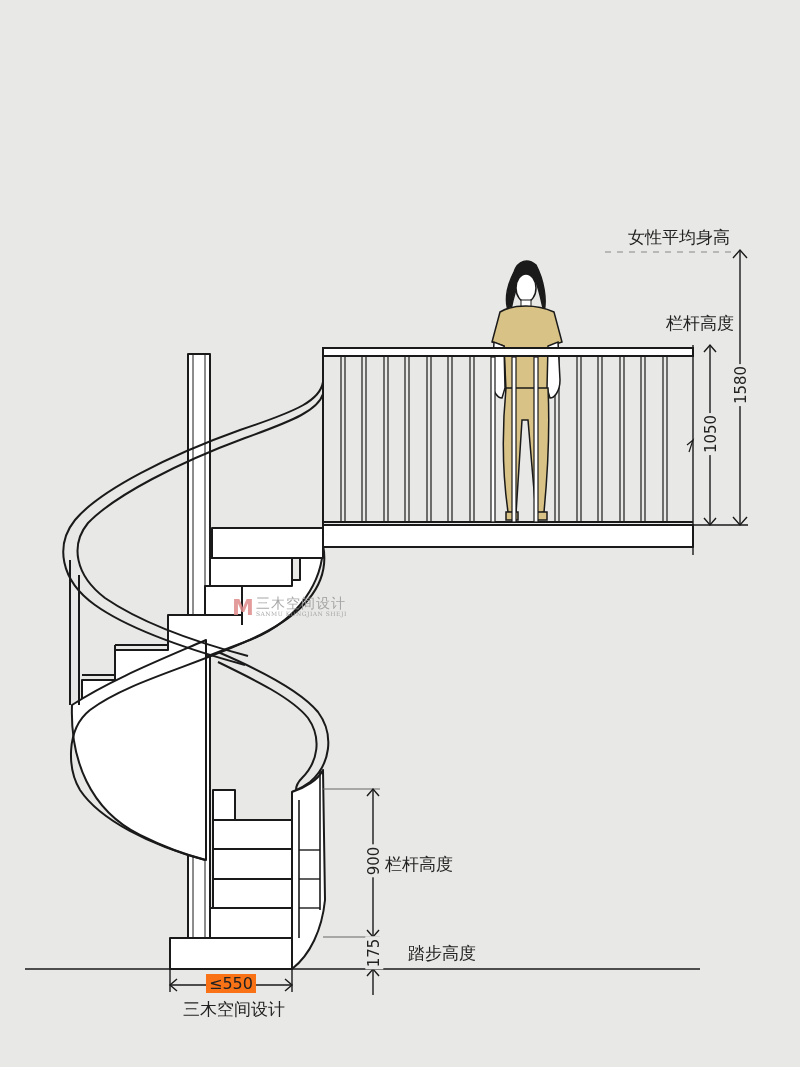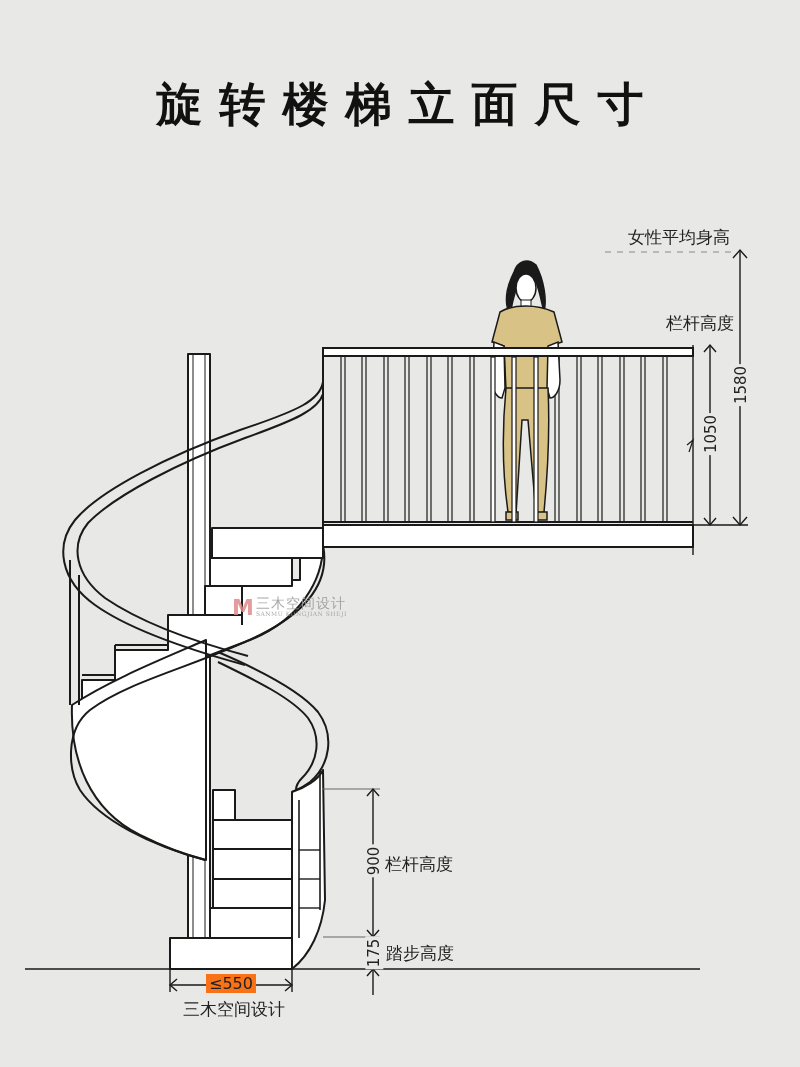--- a/index.html
+++ b/index.html
@@ -42,21 +42,20 @@
   .wm-cn { color: #9a9a9a; font-size: 14px; line-height: 13px; letter-spacing: 1px;
     font-family: Liberation Sans, sans-serif; }
   .wm-en { color: #9a9a9a; font-size: 6px; line-height: 8px; letter-spacing: 0.5px;
     font-family: "DejaVu Serif", serif; }
 </style>
 </head>
 <body>
 
 <div class="page">
 
-  <div class="title">旋转楼梯立面尺寸</div>
 
   <svg class="drawing" width="800" height="1067" viewBox="0 0 800 1067" xmlns="http://www.w3.org/2000/svg">
     <g stroke="#1a1a1a" stroke-width="2" fill="none" stroke-linejoin="round">
 
       <line x1="25" y1="969" x2="700" y2="969" stroke-width="1.6"></line>
 
       <g>
         <rect x="188" y="354" width="22" height="590" fill="#ffffff"></rect>
         <line x1="193" y1="354" x2="193" y2="944" stroke-width="1"></line>
         <line x1="205" y1="354" x2="205" y2="944" stroke-width="1"></line>
@@ -190,21 +189,21 @@
       <line x1="292" y1="969" x2="292" y2="992"></line>
       <line x1="170" y1="985" x2="292" y2="985"></line>
       <path d="M177 979 L170 985 L177 991"></path>
       <path d="M285 979 L292 985 L285 991"></path>
     </g>
   </svg>
 
   <div class="lbl" style="left:628px; top:226px;">女性平均身高</div>
   <div class="lbl" style="left:666px; top:312px;">栏杆高度</div>
   <div class="lbl" style="left:385px; top:853px;">栏杆高度</div>
-  <div class="lbl" style="left:386px; top:942px;">踏步高度</div>
+  <div class="lbl" style="left:408px; top:942px;">踏步高度</div>
   <div class="lbl" style="left:183px; top:998px;">三木空间设计</div>
 
   <div class="dim-v" style="left:720px; top:376px;">1580</div>
   <div class="dim-v" style="left:690px; top:425px;">1050</div>
   <div class="dim-v" style="left:358px; top:852px;">900</div>
   <div class="dim-v" style="left:358px; top:944px;">175</div>
   <div class="dim-h" style="left:206px; top:974px;">≤550</div>
 
   <div class="wm">
     <span class="wm-logo">M</span>

